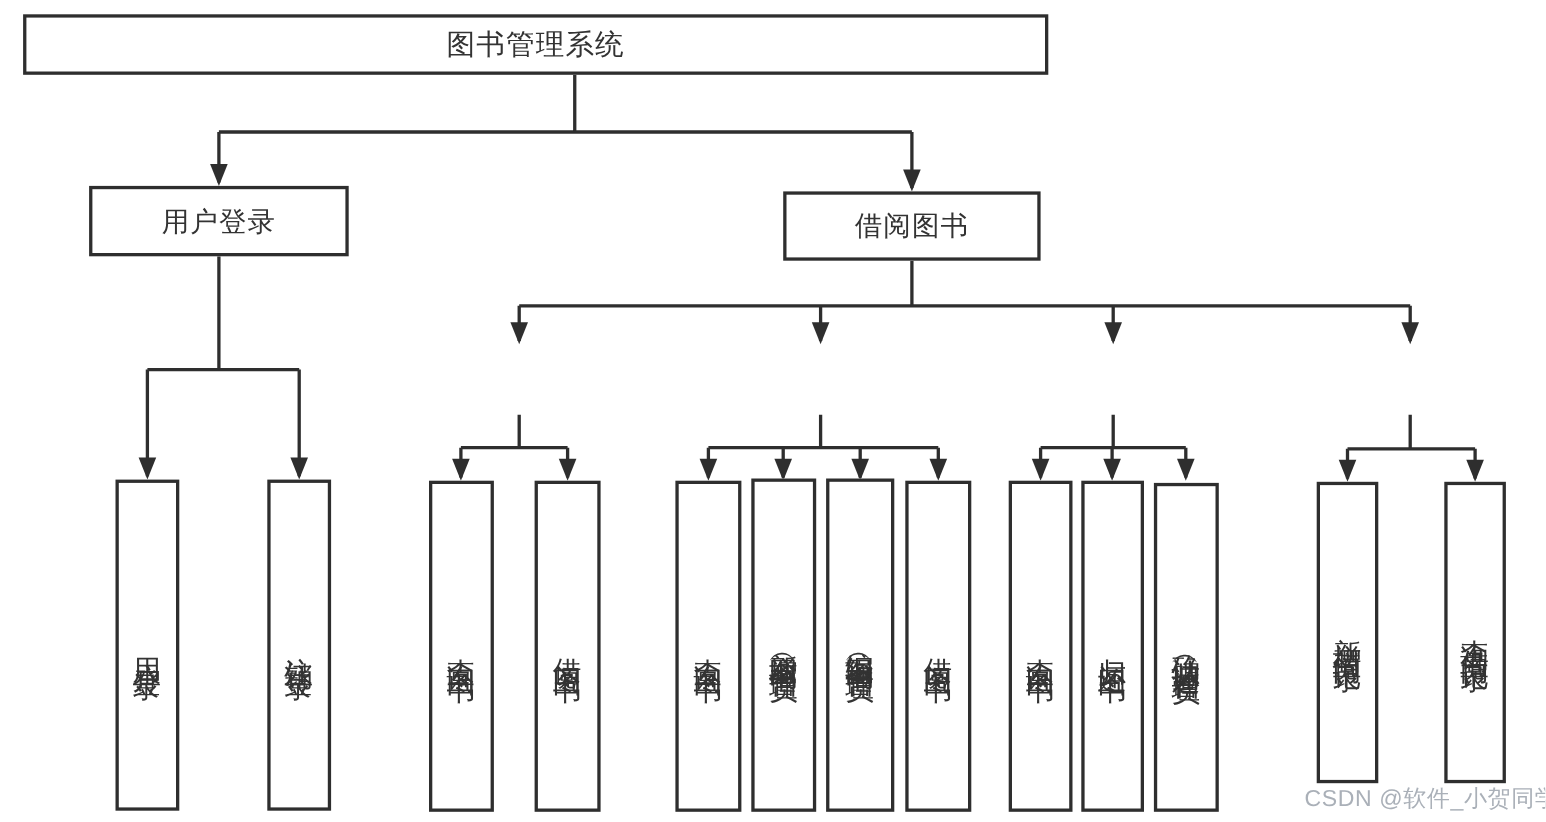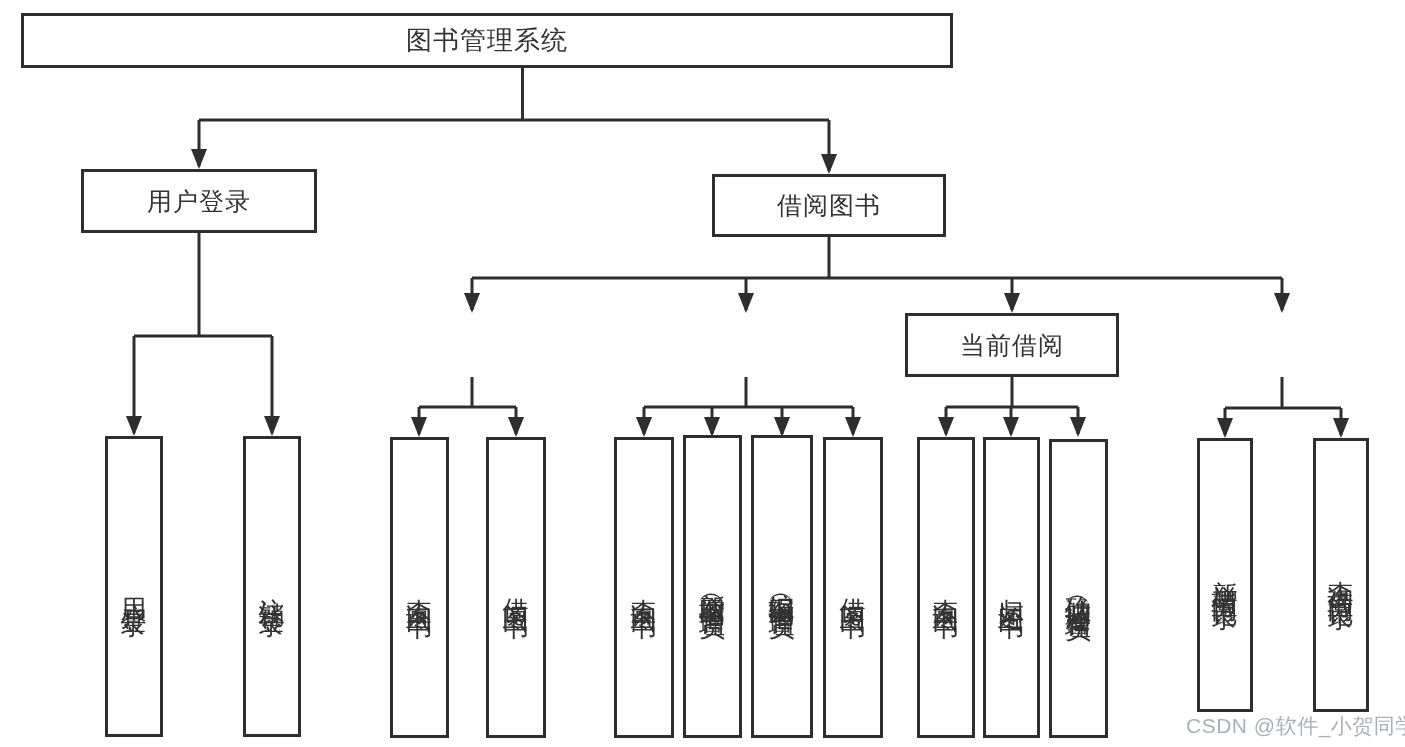--- a/index.html
+++ b/index.html
@@ -125,23 +125,20 @@
     <span>图书管理系统</span>
   </div>
 
   <div class="node hbox" style="left:81px; top:169px; width:236px; height:64px;">
     <span>用户登录</span>
   </div>
   <div class="node hbox" style="left:712px; top:174px; width:234px; height:63px;">
     <span>借阅图书</span>
   </div>
 
-  <div class="node hbox" style="left:905px; top:313px; width:214px; height:64px;">
-    <span>当前借阅</span>
-  </div>
 
   <div class="node vbox" style="left:105px; top:436px; width:58px; height:301px;">
     <span>用户登录</span>
   </div>
   <div class="node vbox" style="left:243px; top:436px; width:58px; height:301px;">
     <span>注销登录</span>
   </div>
 
   <div class="node vbox" style="left:390px; top:437px; width:59px; height:301px;">
     <span>查询图书</span>

